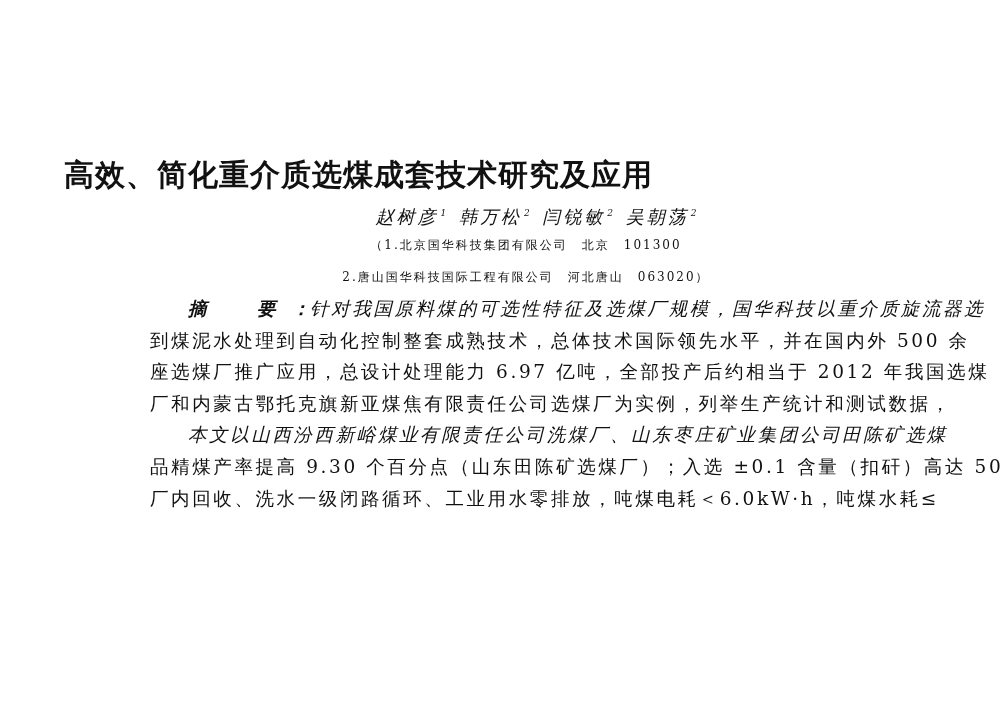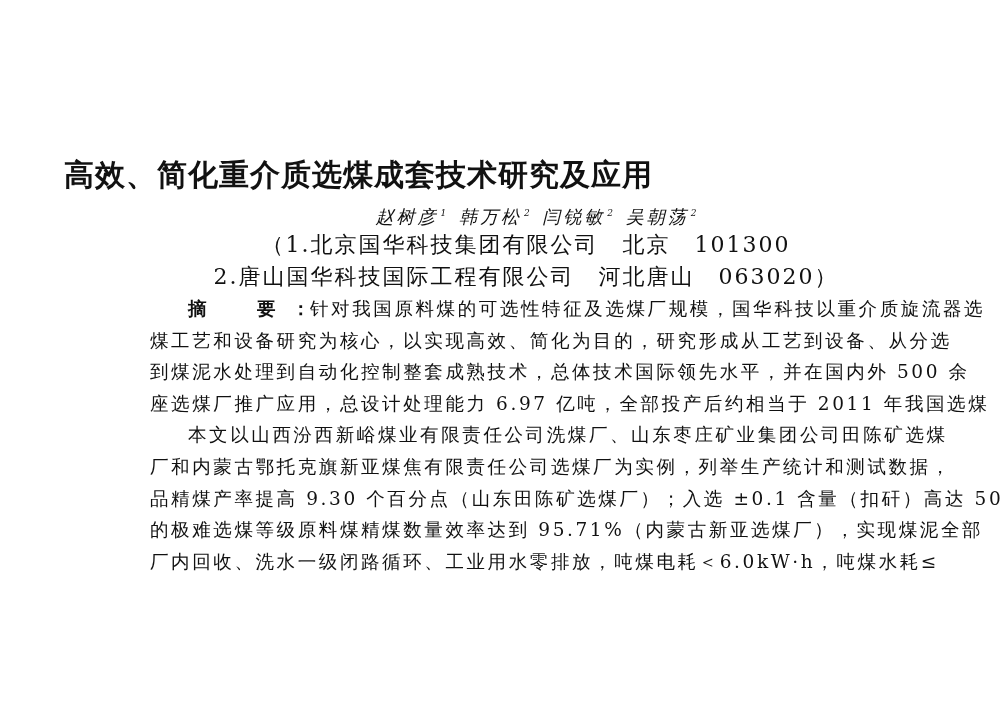--- a/index.html
+++ b/index.html
@@ -15,31 +15,31 @@
       padding-left: 64px; box-sizing: border-box;
     }
     .authors {
       position: absolute; left: 12px; width: 1000px; top: 200px;
       text-align: center; font-size: 18px; line-height: 26px; letter-spacing: 3px;
       padding-left: 52px; box-sizing: border-box; font-style: italic;
     }
     .authors sup { font-size: 9px; vertical-align: super; margin-left: 2px; margin-right: 4px; letter-spacing: 0; }
     .affil {
       position: absolute; left: 0; width: 1000px;
-      text-align: center; font-size: 22px; line-height: 26px; letter-spacing: 2px;
+      text-align: center; font-size: 12px; line-height: 26px; letter-spacing: 2px;
     }
     .affil1 { top: 232px; padding-left: 52px; box-sizing: border-box; }
     .affil2 { top: 264px; padding-left: 52px; box-sizing: border-box; }
     .body-block {
       position: absolute; left: 150px; width: 714px; top: 293px;
       font-size: 18.5px; line-height: 31.6px; letter-spacing: 2.6px;
       text-align: justify;
     }
     .line { display: block; white-space: nowrap; height: 31.6px; overflow: visible; }
-    .indent { padding-left: 38px; }
+    .indent { padding-left: 38px; font-style: italic; }
     .abs-label { font-family: "DejaVu Sans", "Liberation Sans", sans-serif; font-weight: bold; letter-spacing: 16px; }
     .abs-label-colon { font-family: "DejaVu Sans", "Liberation Sans", sans-serif; font-weight: bold; letter-spacing: 0; }
     sup.small { font-size: 9px; letter-spacing: 0; }
   </style>
 </head>
 <body>
 
 <div class="title">高效、简化重介质选煤成套技术研究及应用</div>
 
 <div class="authors">
@@ -47,22 +47,20 @@
   <span>韩万松</span><sup>2</sup>
   <span>闫锐敏</span><sup>2</sup>
   <span>吴朝荡</span><sup>2</sup>
 </div>
 
 <div class="affil affil1">（1.北京国华科技集团有限公司　北京　101300</div>
 <div class="affil affil2">2.唐山国华科技国际工程有限公司　河北唐山　063020）</div>
 
 <div class="body-block">
   <span class="line indent"><span class="abs-label">摘　要</span><span class="abs-label-colon">：</span><span>针对我国原料煤的可选性特征及选煤厂规模，国华科技以重介质旋流器选</span></span>
-  <span class="line">煤工艺和设备研究为核心，以实现高效、简化为目的，研究形成从工艺到设备、从分选</span>
   <span class="line">到煤泥水处理到自动化控制整套成熟技术，总体技术国际领先水平，并在国内外 500 余</span>
-  <span class="line">座选煤厂推广应用，总设计处理能力 6.97 亿吨，全部投产后约相当于 2011 年我国选煤</span>
+  <span class="line">座选煤厂推广应用，总设计处理能力 6.97 亿吨，全部投产后约相当于 2012 年我国选煤</span>
 
+  <span class="line">厂和内蒙古鄂托克旗新亚煤焦有限责任公司选煤厂为实例，列举生产统计和测试数据，</span>
   <span class="line indent">本文以山西汾西新峪煤业有限责任公司洗煤厂、山东枣庄矿业集团公司田陈矿选煤</span>
-  <span class="line">厂和内蒙古鄂托克旗新亚煤焦有限责任公司选煤厂为实例，列举生产统计和测试数据，</span>
   <span class="line">品精煤产率提高 9.30 个百分点（山东田陈矿选煤厂）；入选 ±0.1 含量（扣矸）高达 50.27%</span>
-  <span class="line">的极难选煤等级原料煤精煤数量效率达到 95.71%（内蒙古新亚选煤厂），实现煤泥全部</span>
   <span class="line">厂内回收、洗水一级闭路循环、工业用水零排放，吨煤电耗＜6.0kW·h，吨煤水耗≤</span>
 </div>
 
 </body></html>

